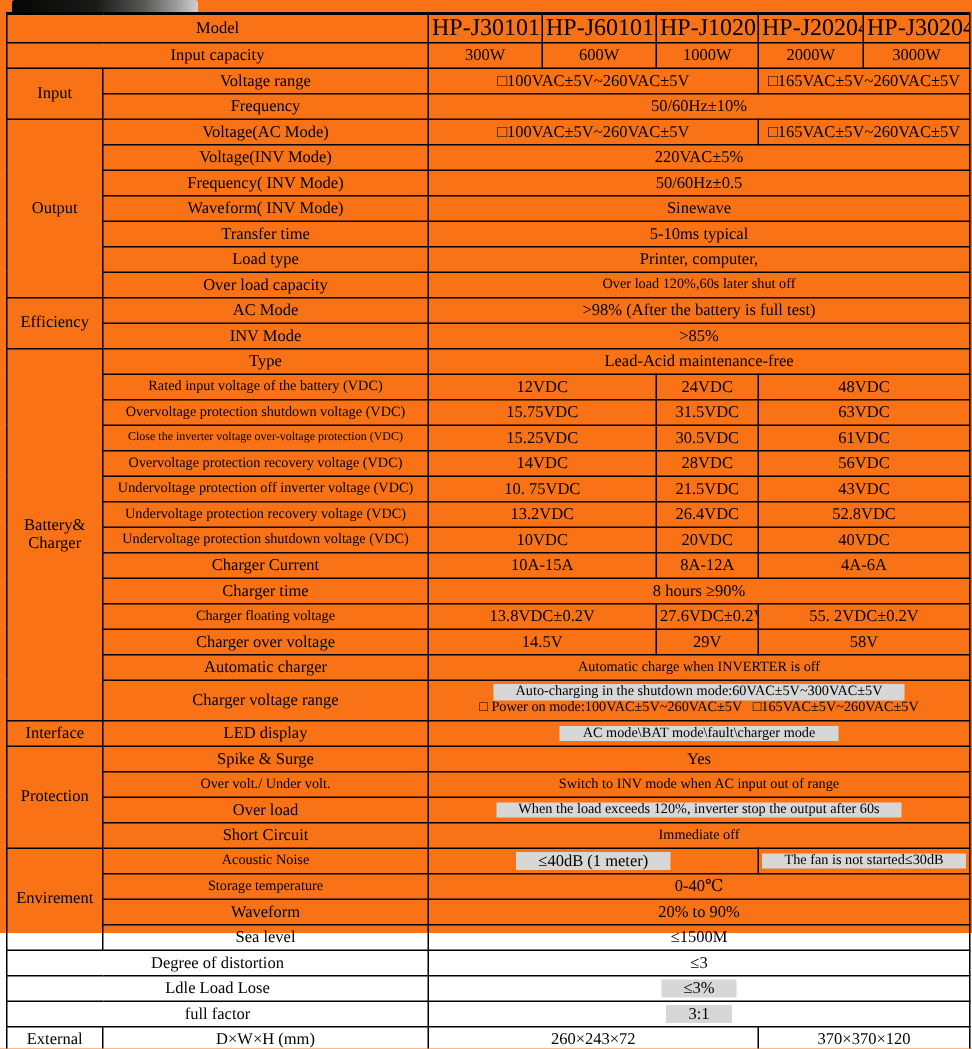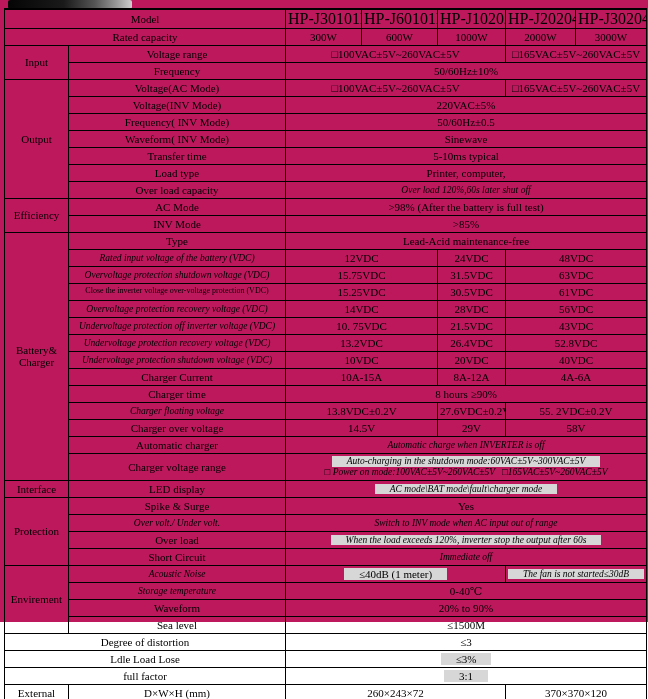--- a/index.html
+++ b/index.html
@@ -1,21 +1,21 @@
 <!DOCTYPE html>
 <html><head>
 <meta charset="utf-8">
 <style>
   html,body{margin:0;padding:0;}
   body{
     width:648px;height:699px;background:#ffffff;color:#000;
     font-family:"Liberation Serif","DejaVu Serif",serif;
     position:relative;overflow:hidden;
   }
-  .sheet{position:relative;width:648px;height:622px;background:#be185d;}
+  .sheet{position:relative;width:648px;height:622px;background:#f97316;}
   .logo-blob{
     position:absolute;left:8px;top:0;width:124px;height:9px;border-radius:2px;
     background:linear-gradient(90deg,#050505 0%,#1a1a1a 45%,#555 70%,#9a9a9a 88%,#cfcfcf 100%);
   }
   table.spec{
     position:absolute;left:4px;top:8px;width:642px;
     border-collapse:collapse;table-layout:fixed;
     border-top:2px solid #000;
   }
   td{
@@ -26,21 +26,21 @@
     vertical-align:middle;
     font-size:11px;
     line-height:1.12;
     white-space:nowrap;
     overflow:hidden;
   }
   tr.tall td{height:26px;}
   td.cat{font-size:11px;}
   td.head{font-size:11px;}
   td.model{font-size:16px;}
-  td.sm{font-size:9.5px;font-style:italic;}
+  td.sm{font-size:9.5px;}
   td.xs{font-size:8px;margin-left:48px;}
   .hl{background:#d7d7d7;padding:0 15px;display:inline-block;}
 </style>
 </head>
 <body>
 
 <div class="sheet">
   <div class="logo-blob"></div>
   <table class="spec">
     <colgroup>
@@ -55,21 +55,21 @@
     <tbody>
         <tr>
           <td colspan="2" class="head"><span>Model</span></td>
           <td class="model"><span>HP-J30101E</span></td>
           <td class="model"><span>HP-J60101E</span></td>
           <td class="model"><span>HP-J10202E</span></td>
           <td class="model"><span>HP-J20204E</span></td>
           <td class="model"><span>HP-J30204E</span></td>
         </tr>
         <tr>
-          <td colspan="2" class="head"><span>Rated capacity</span></td>
+          <td colspan="2" class="head"><span>Input capacity</span></td>
           <td class="val"><span>300W</span></td>
           <td class="val"><span>600W</span></td>
           <td class="val"><span>1000W</span></td>
           <td class="val"><span>2000W</span></td>
           <td class="val"><span>3000W</span></td>
         </tr>
         <tr>
           <td rowspan="2" class="cat"><span>Input</span></td>
           <td class="param"><span>Voltage range</span></td>
           <td colspan="3" class="val"><span>□100VAC±5V~260VAC±5V</span></td>

